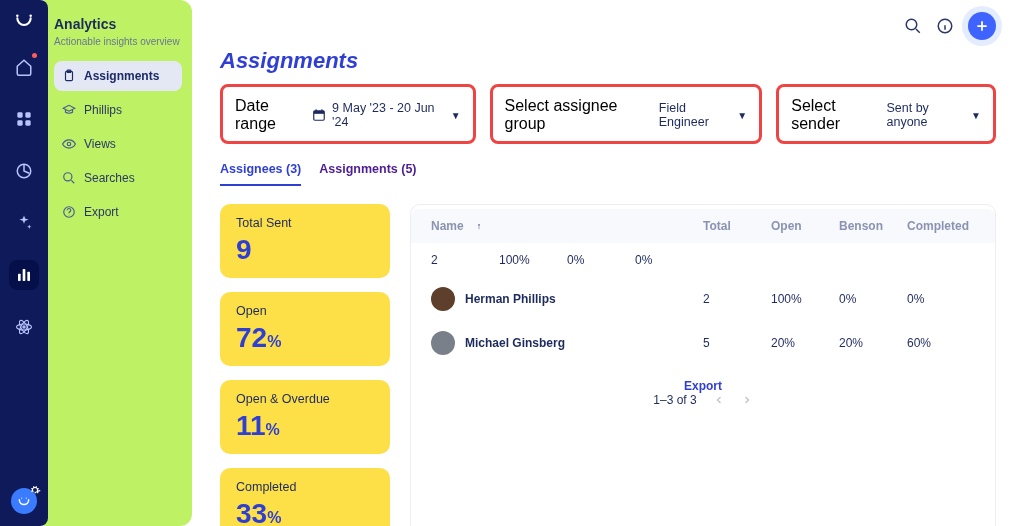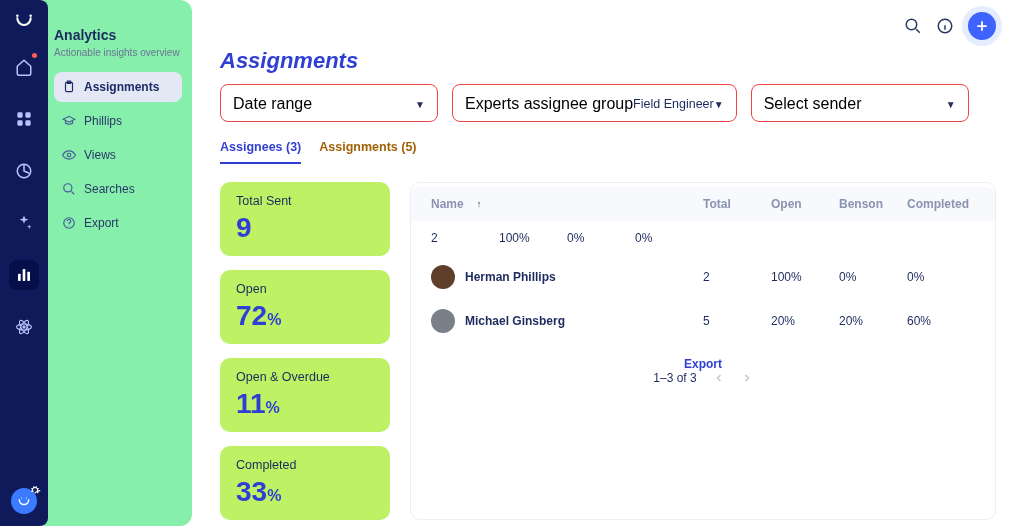--- a/index.html
+++ b/index.html
@@ -11,49 +11,49 @@
 .rail { width: 48px; background: #0e1a5a; display: flex; flex-direction: column; align-items: center; padding: 10px 0; gap: 22px; position: relative; border-radius: 0 8px 8px 0; }
 .rail .logo { color: #fff; font-size: 18px; }
 .rail-item { width: 30px; height: 30px; display: flex; align-items: center; justify-content: center; color: #b9c4ff; border-radius: 8px; cursor: pointer; position: relative; }
 .rail-item.active { background: #05104a; color: #fff; }
 .rail-item .dot { position: absolute; top: 1px; right: 2px; width: 5px; height: 5px; background: #ff5b5b; border-radius: 50%; }
 .rail .bottom { margin-top: auto; }
 .face-badge { width: 26px; height: 26px; background: #3a7bff; border-radius: 50%; display: flex; align-items: center; justify-content: center; color: #fff; font-size: 14px; position: relative; }
 .face-badge .gear { position: absolute; top: -4px; right: -4px; width: 12px; height: 12px; color: #fff; }
 
 
-.sidebar { width: 148px; background: #86efac; padding: 27px 10px; border-radius: 0 12px 12px 0; margin-left: -4px; }
+.sidebar { width: 148px; background: #bef264; padding: 16px 10px; border-radius: 0 12px 12px 0; margin-left: -4px; }
 .sb-title { font-size: 14px; font-weight: 700; color: #1d2a5e; }
 .sb-sub { font-size: 10px; color: #6b7594; margin-top: 4px; margin-bottom: 14px; }
 .sb-item { display: flex; align-items: center; gap: 8px; padding: 8px 8px; font-size: 12px; color: #2b3766; border-radius: 8px; cursor: pointer; margin-bottom: 4px; }
 .sb-item.active { background: #e4e8f5; font-weight: 700; color: #1c2a66; }
 .sb-ico { width: 14px; height: 14px; display: inline-flex; align-items: center; justify-content: center; color: #4b5a94; flex-shrink: 0; }
 .sb-item.active .sb-ico { color: #1c2a66; }
 
 
 .content { flex: 1; padding: 10px 28px 0 28px; position: relative; }
 .topbar { position: absolute; top: 12px; right: 28px; display: flex; align-items: center; gap: 14px; }
 .top-ico { color: #2b3766; cursor: pointer; }
 .plus-btn { width: 28px; height: 28px; background: #3e63ff; border-radius: 50%; display: flex; align-items: center; justify-content: center; color: #fff; cursor: pointer; box-shadow: 0 0 0 6px #e4ecff; }
 
 .page-title { font-size: 22px; font-weight: 800; color: #2f3fd4; font-style: italic; margin-top: 38px; margin-bottom: 10px; }
 
 .filters { display: flex; gap: 14px; margin-bottom: 18px; }
-.filter { position: relative; border: 1px solid #ef4444; border-radius: 8px; padding: 10px 12px 8px 12px; min-width: 218px; display: flex; align-items: center; justify-content: space-between; cursor: pointer; }
+.filter { position: relative; border: 3px solid #ef4444; border-radius: 8px; padding: 10px 12px 8px 12px; min-width: 218px; display: flex; align-items: center; justify-content: space-between; cursor: pointer; }
 .filter-val { font-size: 12.5px; color: #1d2a5e; display: flex; align-items: center; gap: 6px; }
 .filter .caret { font-size: 10px; color: #1d2a5e; }
 
 .tabs { display: flex; gap: 18px; border-bottom: 0; margin-bottom: 18px; }
-.tab { font-size: 12.5px; font-weight: 700; color: #a16207; padding-bottom: 8px; cursor: pointer; border-bottom: 2px solid transparent; }
+.tab { font-size: 12.5px; font-weight: 700; color: #4c1d95; padding-bottom: 8px; cursor: pointer; border-bottom: 2px solid transparent; }
 .tab.active { color: #2f3fd4; border-bottom-color: #2f3fd4; }
 
 .body { display: flex; gap: 20px; }
 
 .stats { width: 170px; display: flex; flex-direction: column; gap: 14px; }
-.card { background: #bef264; border-radius: 10px; padding: 12px 16px; }
+.card { background: #fde047; border-radius: 10px; padding: 12px 16px; }
 .card-t { font-size: 12.5px; color: #1d2a5e; margin-bottom: 4px; }
 .card-v { font-size: 28px; font-weight: 800; color: #2f3fd4; }
 .card-v .pct { font-size: 16px; font-weight: 800; }
 
 .tablewrap { flex: 1; border: 1px solid #eceef6; border-radius: 10px; padding: 4px 0 0 0; }
 .trow { display: flex; align-items: center; padding: 10px 20px; font-size: 12px; }
 .trow.header { color: #8a93b1; font-weight: 700; background: #f8f9fd; border-radius: 8px 8px 0 0;}
 .trow.header .sort { font-size: 9px; margin-left: 3px; color:#1d2a5e; }
 .c-name { flex: 1; display: flex; align-items: center; gap: 10px; color: #1d2a5e; font-weight: 700; }
 .c-total, .c-open, .c-over, .c-comp { width: 68px; text-align: left; color: #1d2a5e; }
@@ -209,29 +209,40 @@
             <path d="M12 5v14M5 12h14"></path>
           </svg>
         </span>
     </div>
 
     <div class="page-title">Assignments</div>
 
     <div class="filters">
       <div class="filter">
         <span class="legend">Date range</span>
+        <span class="filter-val">
+          <span>
+              <svg width="14" height="14" viewBox="0 0 24 24" fill="#1d2a5e">
+                <rect x="3" y="5" width="18" height="16" rx="2" fill="none" stroke="#1d2a5e" stroke-width="2"></rect>
+                <rect x="3" y="5" width="18" height="5" fill="#1d2a5e"></rect>
+                <path d="M7 2v4M17 2v4" stroke="#1d2a5e" stroke-width="2"></path>
+              </svg>
+            </span>
+          <span>9 May '23 - 20 Jun '24</span>
+        </span>
         <span class="caret">▼</span>
       </div>
       <div class="filter">
-        <span class="legend">Experts assignee group</span>
+        <span class="legend">Select assignee group</span>
         <span class="filter-val">Field Engineer</span>
         <span class="caret">▼</span>
       </div>
       <div class="filter">
         <span class="legend">Select sender</span>
+        <span class="filter-val">Sent by anyone</span>
         <span class="caret">▼</span>
       </div>
     </div>
 
     <div class="tabs">
       <div class="tab active">Assignees (3)</div>
       <div class="tab">Assignments (5)</div>
     </div>
 
     <div class="body">

